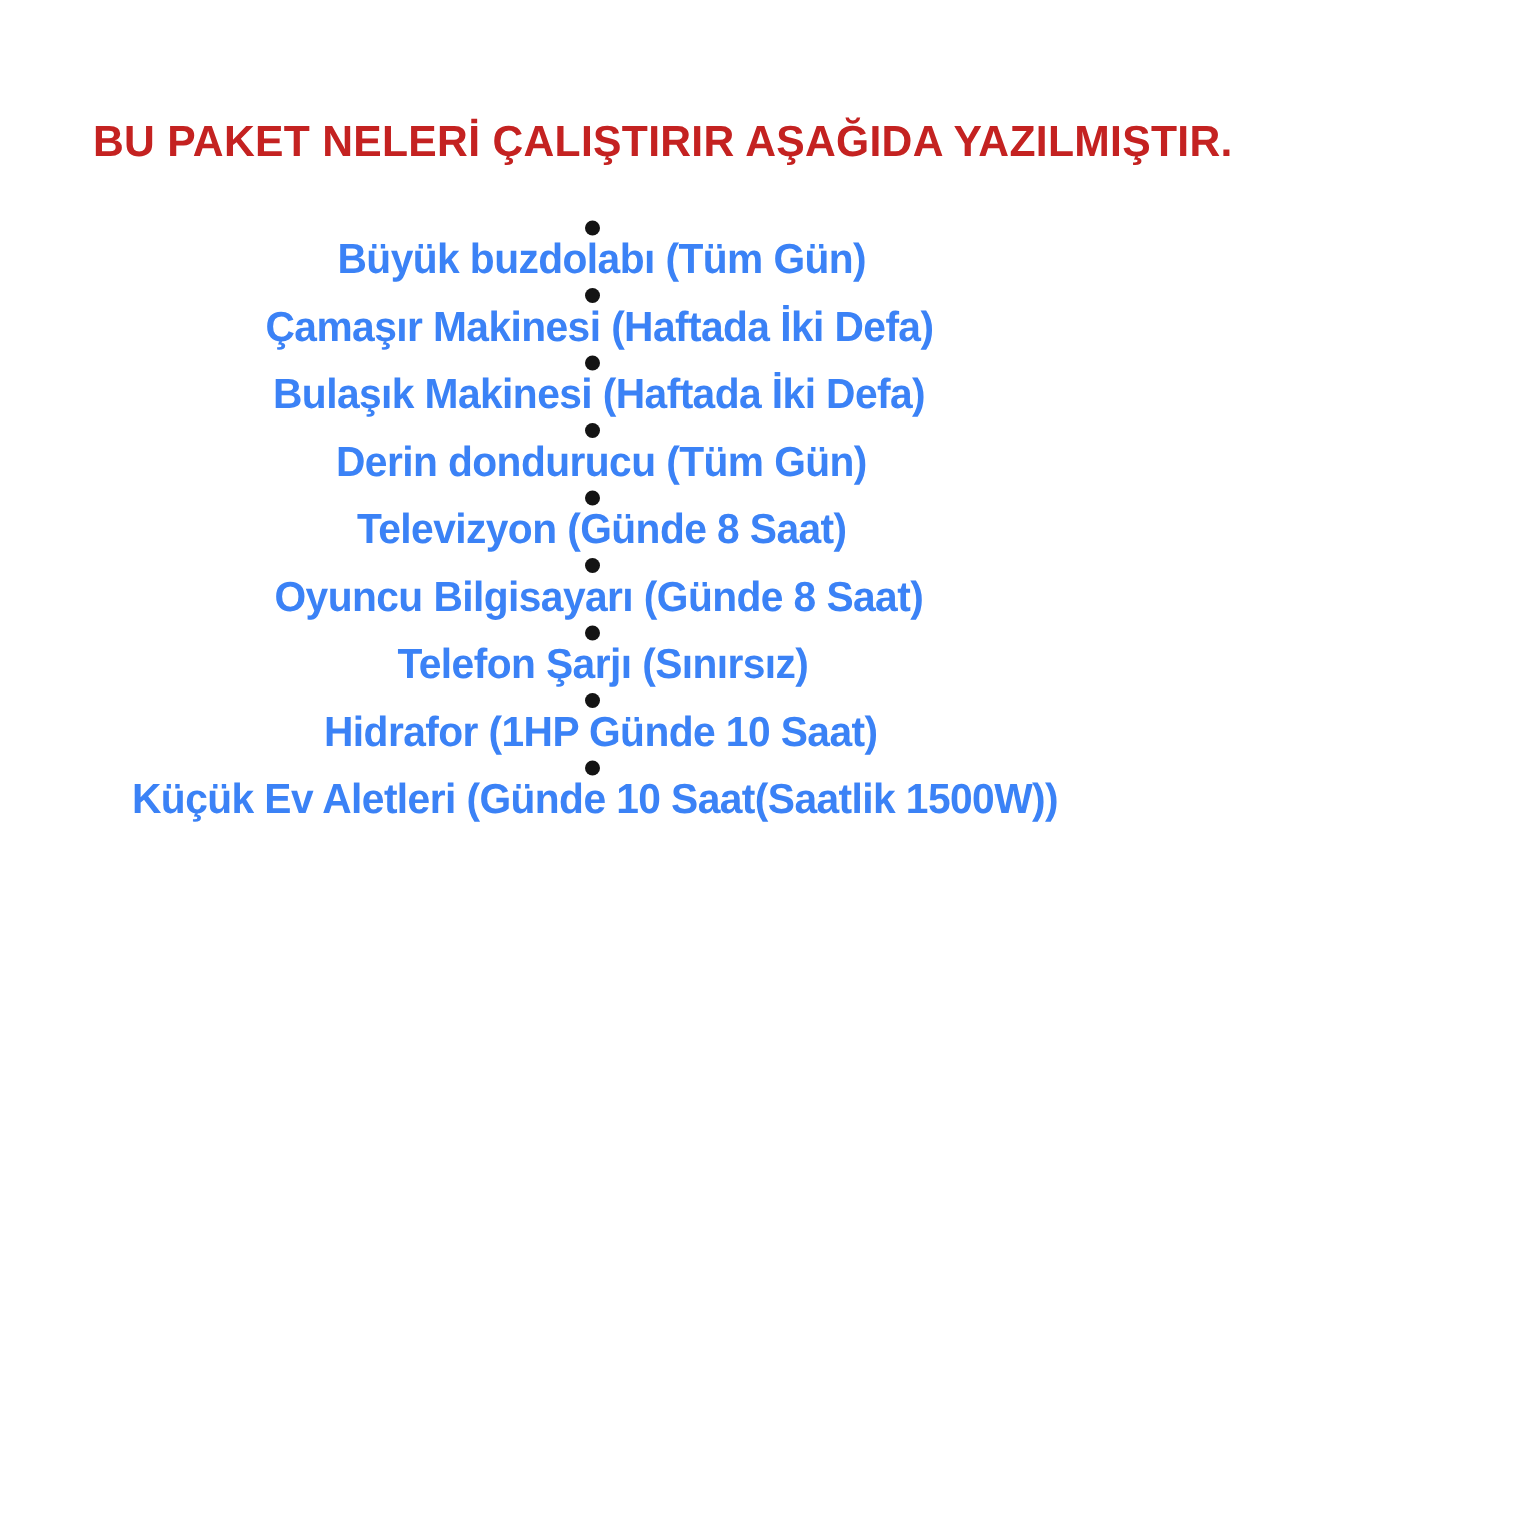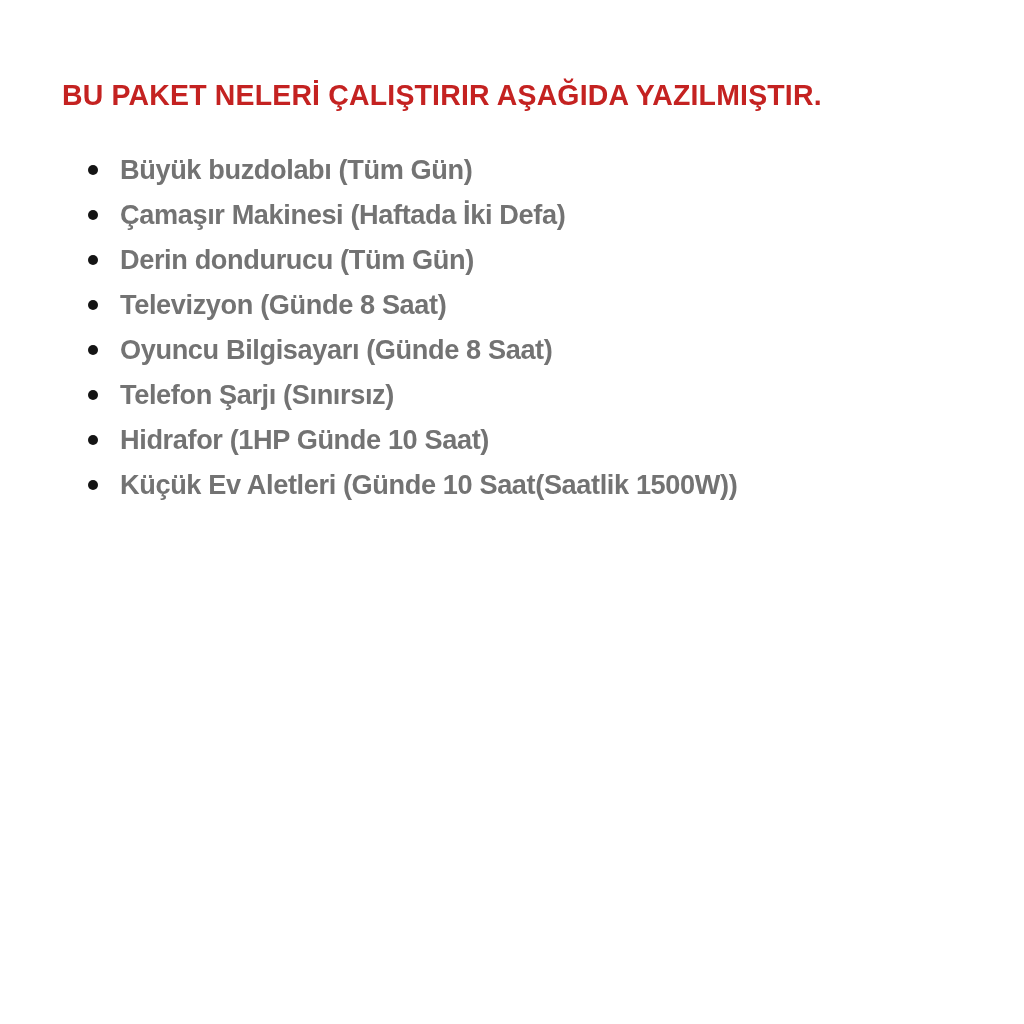--- a/index.html
+++ b/index.html
@@ -39,23 +39,24 @@
     margin: 0;
     padding: 0;
     list-style: none;
   }
   .appliance-list li {
     display: flex;
     align-items: center;
     height: 45px;
     font-size: 28px;
     font-weight: 700;
-    color: #737373;
+    color: #3b82f6;
     letter-spacing: -0.4px;
     white-space: nowrap;
+    flex-direction: column;
   }
   .bullet {
     width: 10px;
     height: 10px;
     border-radius: 50%;
     background: #141414;
     margin-right: 22px;
     flex: 0 0 auto;
   }
   .item-label {
@@ -75,20 +76,24 @@
       <li>
         <span class="bullet"></span>
         <span class="item-label">Büyük buzdolabı (Tüm Gün)</span>
       </li>
 
       <li>
         <span class="bullet"></span>
         <span class="item-label">Çamaşır Makinesi (Haftada İki Defa)</span>
       </li>
 
+      <li>
+        <span class="bullet"></span>
+        <span class="item-label">Bulaşık Makinesi (Haftada İki Defa)</span>
+      </li>
 
       <li>
         <span class="bullet"></span>
         <span class="item-label">Derin dondurucu (Tüm Gün)</span>
       </li>
 
       <li>
         <span class="bullet"></span>
         <span class="item-label">Televizyon (Günde 8 Saat)</span>
       </li>

